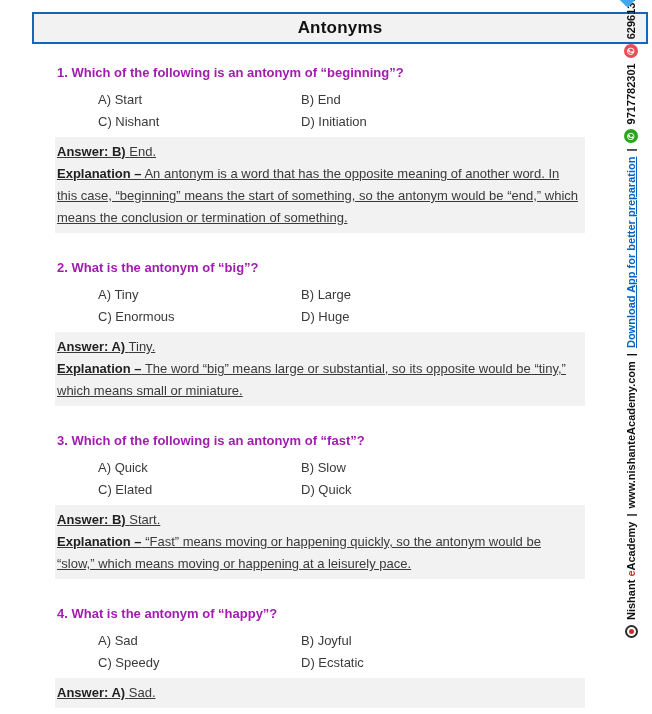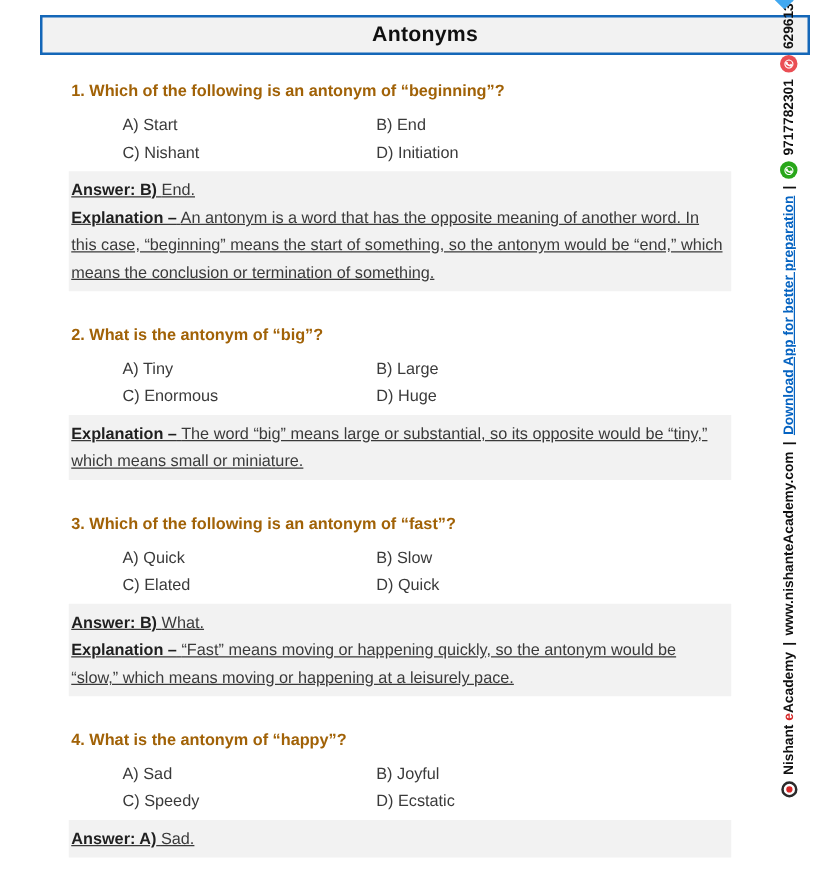--- a/index.html
+++ b/index.html
@@ -36,21 +36,21 @@
     margin: 0; font-size: 17px; font-weight: 700; color: #111111;
     letter-spacing: 0.2px;
   }
 
   
   .content { padding: 0 67px 0 57px; }
 
   .question { margin-bottom: 26px; }
   .q-title {
     margin: 0 0 8px 0;
-    font-size: 13px; font-weight: 700; color: #a16207;
+    font-size: 13px; font-weight: 700; color: #a21caf;
     line-height: 17px;
   }
   .q-title span { font-weight: 700; }
 
   .options {
     padding-left: 41px;
     display: grid;
     grid-template-columns: 203px auto;
     line-height: 22px;
     margin-bottom: 4px;
@@ -135,34 +135,35 @@
 
   <section class="question">
     <h2 class="q-title"><span>2.</span> <span>What is the antonym of “big”?</span></h2>
     <div class="options">
       <div class="opt"><span>A)</span> <span>Tiny</span></div>
       <div class="opt"><span>B)</span> <span>Large</span></div>
       <div class="opt"><span>C)</span> <span>Enormous</span></div>
       <div class="opt"><span>D)</span> <span>Huge</span></div>
     </div>
     <div class="answer-block">
+      <p class="answer-line"><strong>Answer: A)</strong> <span>Tiny.</span></p>
       <p class="explanation"><strong>Explanation –</strong> <span>The word “big” means large or substantial, so its opposite would be “tiny,” which means small or miniature.</span></p>
     </div>
   </section>
 
   <section class="question">
     <h2 class="q-title"><span>3.</span> <span>Which of the following is an antonym of “fast”?</span></h2>
     <div class="options">
       <div class="opt"><span>A)</span> <span>Quick</span></div>
       <div class="opt"><span>B)</span> <span>Slow</span></div>
       <div class="opt"><span>C)</span> <span>Elated</span></div>
       <div class="opt"><span>D)</span> <span>Quick</span></div>
     </div>
     <div class="answer-block">
-      <p class="answer-line"><strong>Answer: B)</strong> <span>What.</span></p>
+      <p class="answer-line"><strong>Answer: B)</strong> <span>Start.</span></p>
       <p class="explanation"><strong>Explanation –</strong> <span>“Fast” means moving or happening quickly, so the antonym would be “slow,” which means moving or happening at a leisurely pace.</span></p>
     </div>
   </section>
 
   <section class="question">
     <h2 class="q-title"><span>4.</span> <span>What is the antonym of “happy”?</span></h2>
     <div class="options">
       <div class="opt"><span>A)</span> <span>Sad</span></div>
       <div class="opt"><span>B)</span> <span>Joyful</span></div>
       <div class="opt"><span>C)</span> <span>Speedy</span></div>

